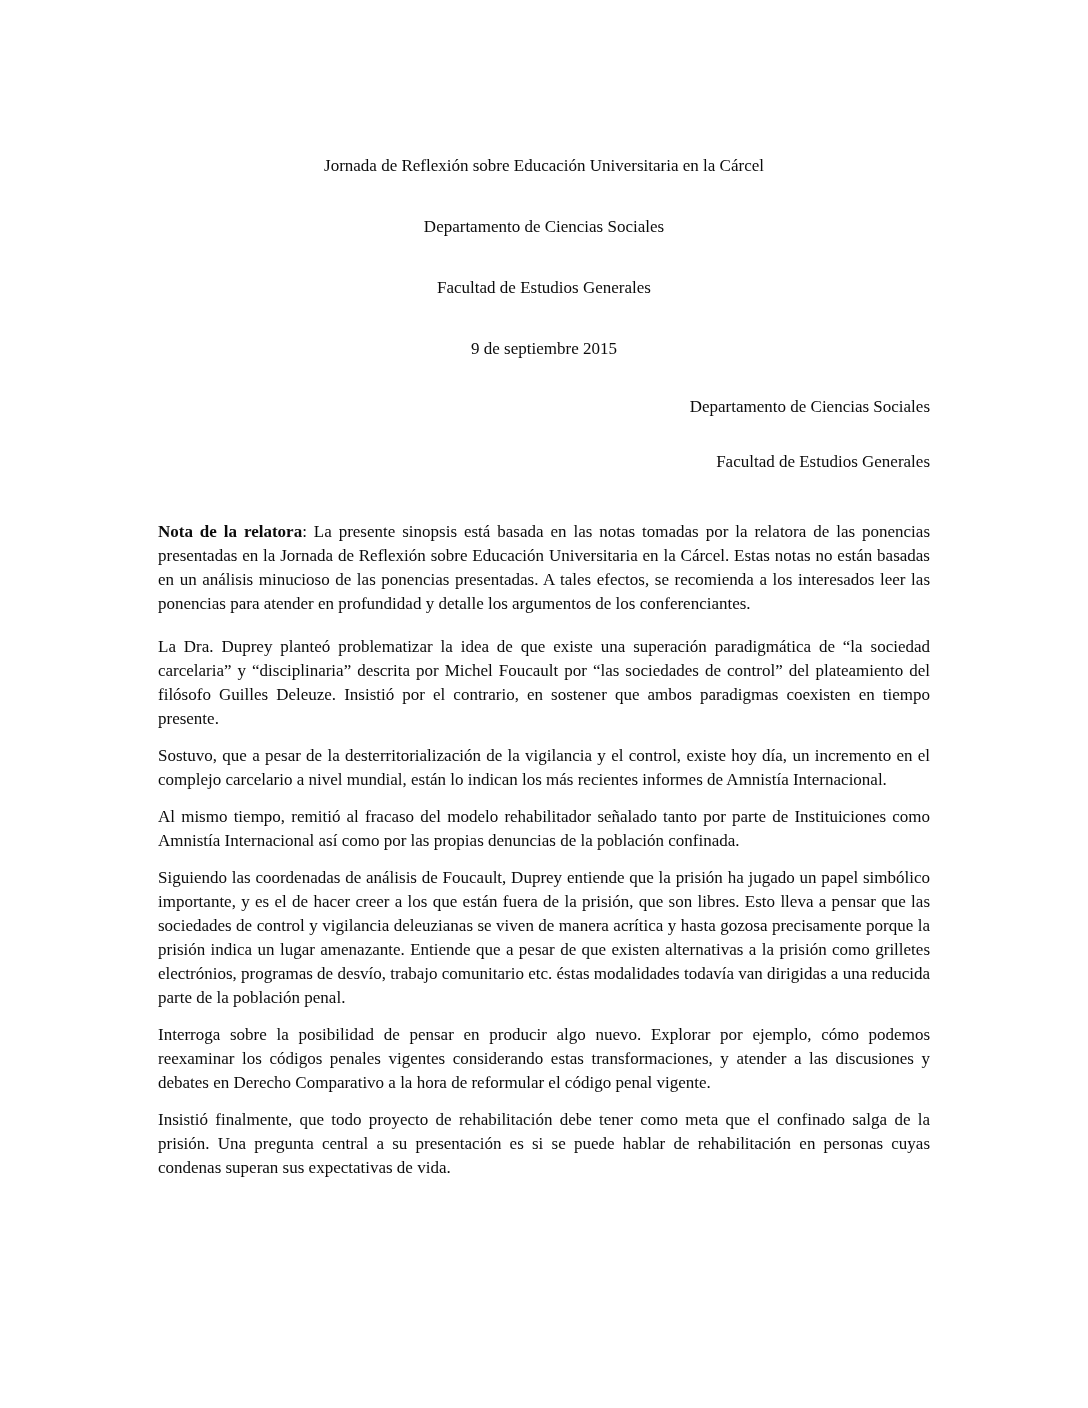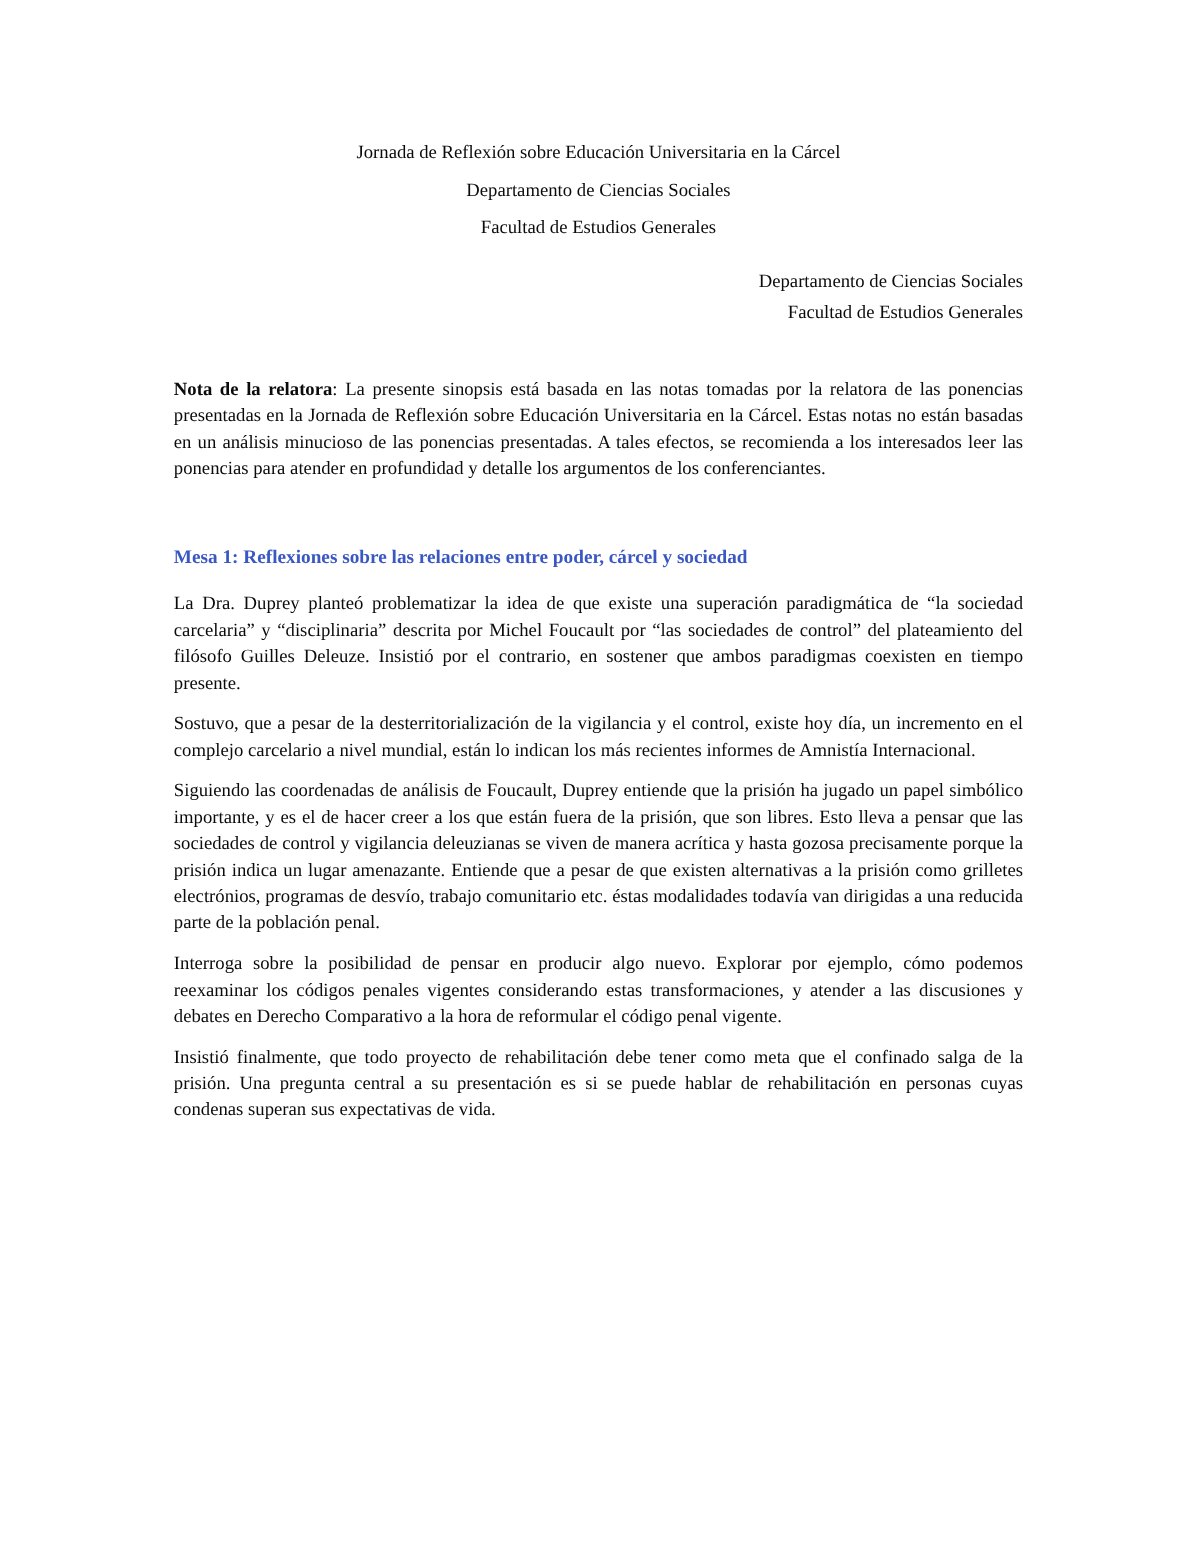--- a/index.html
+++ b/index.html
@@ -55,42 +55,43 @@
   }
   .body-para {
     margin: 13px 0 0 0;
     text-align: justify;
     line-height: 24px;
   }
   .body-para.first {
     margin-top: 19px;
     font-family: Liberation Serif, serif;
   }
-  [data-name="header-line"] { display: block; }
+  [data-name="header-line"] { display: block; margin-top: 27px; }
 </style>
 </head>
 <body>
 
 <div class="page" data-name="document-page">
 
   <div class="header-center" data-name="document-title-block">
     <span data-name="header-line">Jornada de Reflexión sobre Educación Universitaria en la Cárcel</span>
     <span data-name="header-line">Departamento de Ciencias Sociales</span>
     <span data-name="header-line">Facultad de Estudios Generales</span>
+    <span data-name="header-line">9 de septiembre 2015</span>
   </div>
 
   <div class="header-right" data-name="author-block">
     <span data-name="header-line">Departamento de Ciencias Sociales</span>
     <span data-name="header-line">Facultad de Estudios Generales</span>
   </div>
 
   <p class="note-para" data-name="note-paragraph"><span class="note-label" data-name="note-label">Nota de la relatora</span><span data-name="note-text">: La presente sinopsis está basada en las notas tomadas por la relatora de las ponencias presentadas en la Jornada de Reflexión sobre Educación Universitaria en la Cárcel. Estas notas no están basadas en un análisis minucioso de las ponencias presentadas. A tales efectos, se recomienda a los interesados leer las ponencias para atender en profundidad y detalle los argumentos de los conferenciantes.</span></p>
 
-  <p class="section-heading" data-name="section-heading-mesa-1">Mesa 1: Reflexiones sobre las relaciones entre poder, cárcel y sociedad</p>
 
 
   <p class="body-para first" data-name="body-paragraph">La Dra. Duprey planteó problematizar la idea de que existe una superación paradigmática de “la sociedad carcelaria” y “disciplinaria” descrita por Michel Foucault por “las sociedades de control” del plateamiento del filósofo Guilles Deleuze. Insistió por el contrario, en sostener que ambos paradigmas coexisten en tiempo presente.</p>
   <p class="body-para" data-name="body-paragraph">Sostuvo, que a pesar de la desterritorialización de la vigilancia y el control,  existe hoy día, un incremento en el complejo carcelario a nivel mundial, están lo indican los más recientes informes de Amnistía Internacional.</p>
+  <p class="body-para" data-name="body-paragraph">Al mismo tiempo, remitió al fracaso del modelo rehabilitador señalado tanto por parte de Instituiciones como Amnistía Internacional así como por las propias denuncias de la población confinada.</p>
   <p class="body-para" data-name="body-paragraph">Siguiendo las coordenadas de análisis de Foucault, Duprey entiende que la prisión ha jugado un papel simbólico importante, y es el de hacer creer a los que están fuera de la prisión, que son libres. Esto lleva a pensar que las sociedades de control y vigilancia deleuzianas se viven de manera acrítica y hasta gozosa precisamente porque la prisión indica un lugar amenazante. Entiende que a pesar de que existen alternativas a la prisión como grilletes electrónios, programas de desvío, trabajo comunitario etc.  éstas modalidades todavía van dirigidas a una reducida parte de la población penal.</p>
   <p class="body-para" data-name="body-paragraph">Interroga sobre la posibilidad de  pensar en producir algo nuevo. Explorar por ejemplo, cómo podemos reexaminar los códigos penales vigentes considerando estas transformaciones, y  atender a las discusiones y debates en Derecho Comparativo a la hora de  reformular el código penal vigente.</p>
   <p class="body-para" data-name="body-paragraph">Insistió finalmente, que todo proyecto de rehabilitación debe tener como meta que el confinado salga de la prisión. Una pregunta central a su presentación es si se puede hablar de rehabilitación en  personas cuyas condenas superan sus expectativas de vida.</p>
 
 </div>
 
 </body></html>

